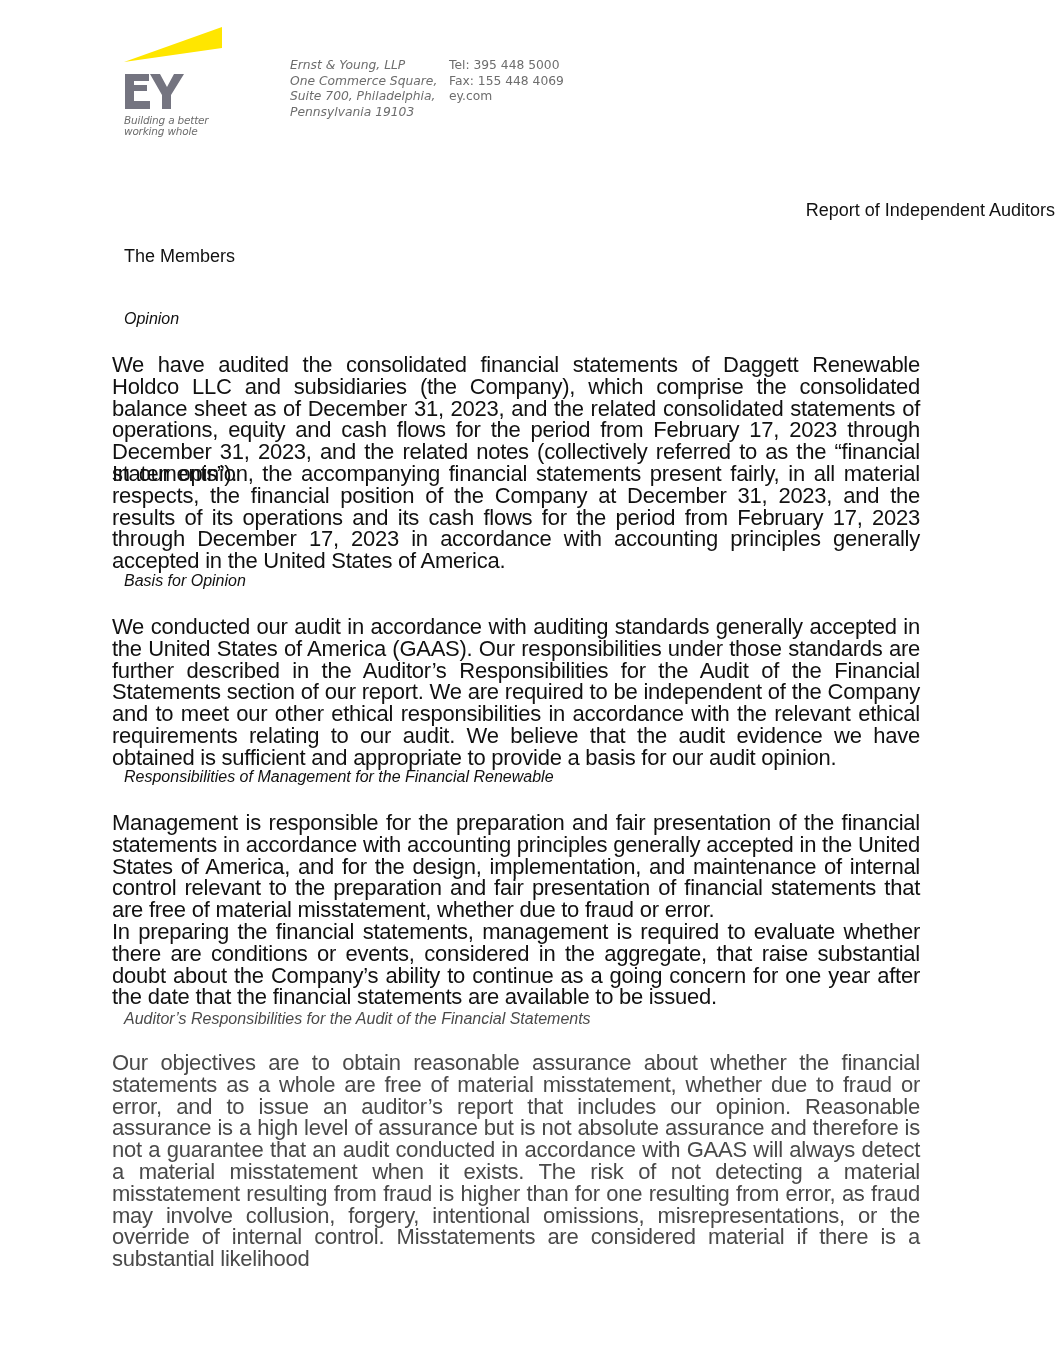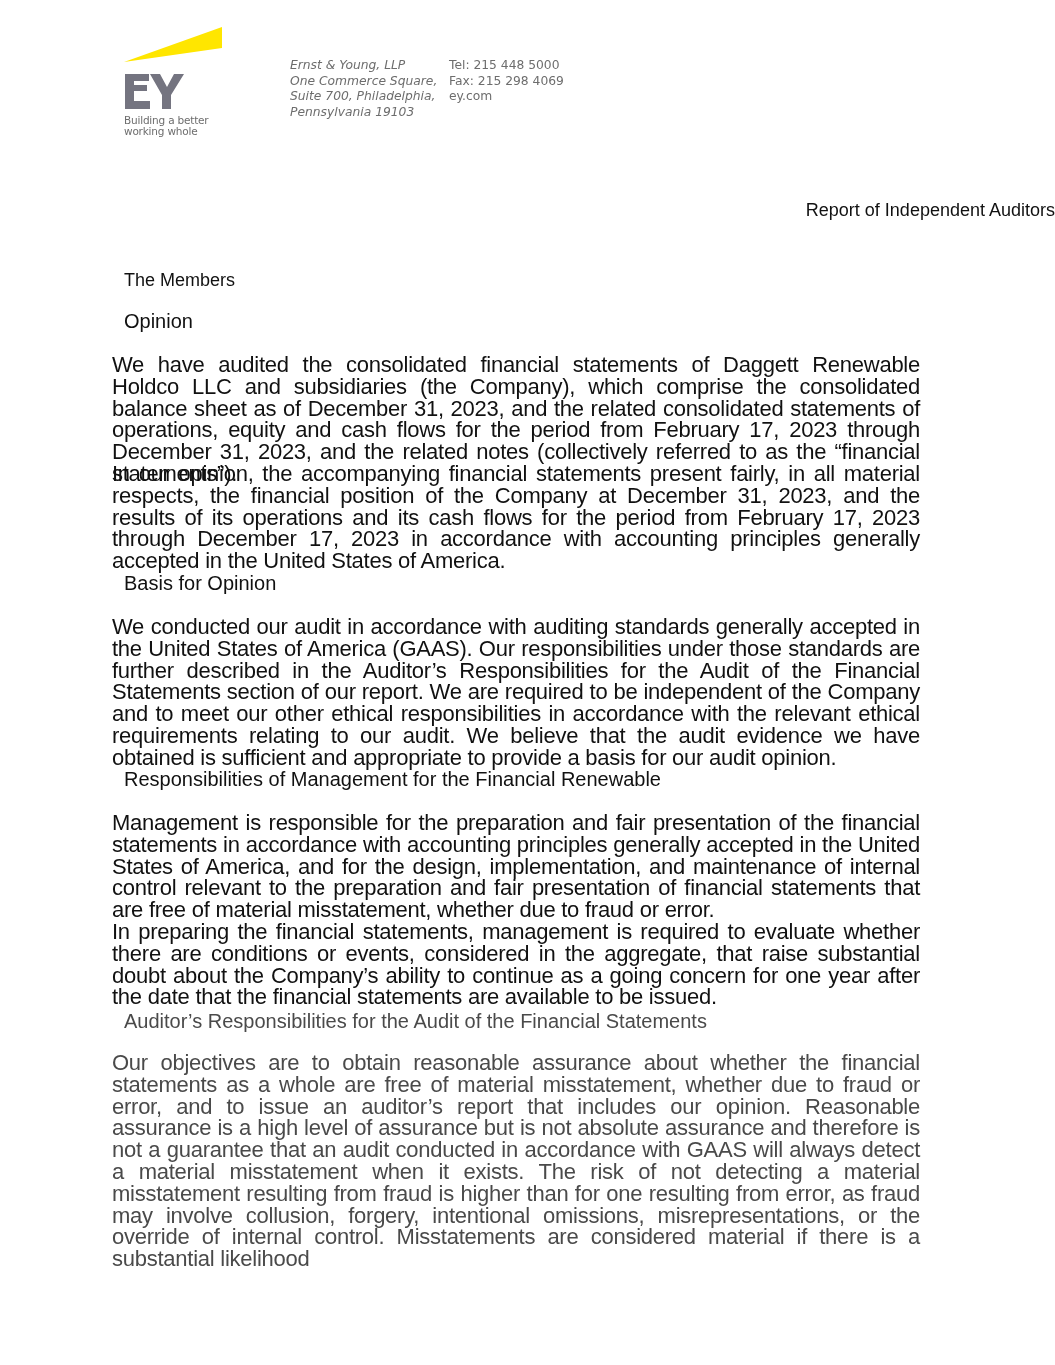--- a/index.html
+++ b/index.html
@@ -1,31 +1,31 @@
 <!DOCTYPE html>
 <html><head>
 <meta charset="utf-8">
 <style>
   html, body { margin: 0; padding: 0; background: #ffffff; }
   body { width: 1055px; height: 1365px; position: relative; overflow: hidden;
          font-family: "Liberation Sans", sans-serif; color: #111; }
   .logo { position: absolute; left: 124px; top: 27px; width: 100px; height: 115px; }
   .logo svg { display: block; }
   .tagline { position: absolute; left: 124px; top: 115px; font-family: "DejaVu Sans", sans-serif;
-             font-size: 10.5px; line-height: 11px; color: #6d6d6d; letter-spacing: -0.2px; }
+             font-size: 10.5px; line-height: 11px; color: #6d6d6d; letter-spacing: -0.2px; font-style: italic; }
   .addr { position: absolute; top: 58px; font-family: "DejaVu Sans", sans-serif;
           font-size: 12.3px; line-height: 15.6px; color: #6d6d6d; }
   .addr div { white-space: nowrap; }
   .addr.col1 { left: 290px; font-style: italic; }
   .addr.col2 { left: 449px; }
   .title { position: absolute; left: 0; width: 1055px; top: 200px; text-align: right;
            font-size: 18px; color: #111; }
-  .block { position: absolute; left: 124px; width: 808px; margin-top: 24px; }
+  .block { position: absolute; left: 124px; width: 808px; }
   .addressee { top: 245px; font-size: 18px; line-height: 22px; }
-  .h { position: absolute; left: 124px; font-size: 20px; color: #111; white-space: nowrap; }
+  .h { position: absolute; left: 124px; font-size: 16px; color: #111; white-space: nowrap; font-style: italic; }
   p { margin: 0; }
   .para { position: absolute; left: 112px; width: 808px; font-size: 22px; line-height: 21.8px;
           text-align: justify; text-align-last: left; letter-spacing: -0.25px; }
   .gray { color: #4a4a4a; }
 </style>
 </head>
 <body>
 
 <div class="logo">
   <svg width="100" height="90" viewBox="0 0 100 90">
@@ -43,22 +43,22 @@
   <div>working whole</div>
 </div>
 
 <div class="addr col1">
   <div>Ernst &amp; Young, LLP</div>
   <div>One Commerce Square,</div>
   <div>Suite 700, Philadelphia,</div>
   <div>Pennsylvania 19103</div>
 </div>
 <div class="addr col2">
-  <div>Tel: 215 448 5000</div>
-  <div>Fax: 215 298 4069</div>
+  <div>Tel: 395 448 5000</div>
+  <div>Fax: 155 448 4069</div>
   <div>ey.com</div>
 </div>
 
 <div class="title">Report of Independent Auditors</div>
 
 <div class="block addressee">
   <div>The Members</div>
 </div>
 
 <div class="h" style="top:310px;">Opinion</div>

